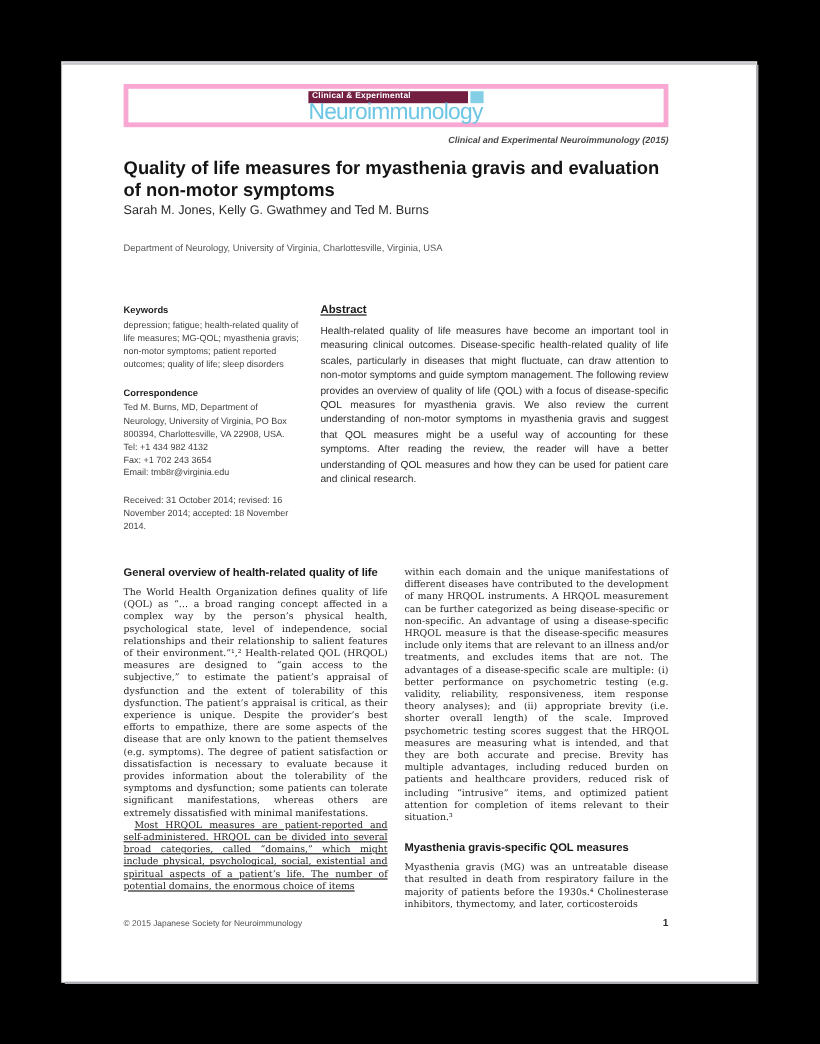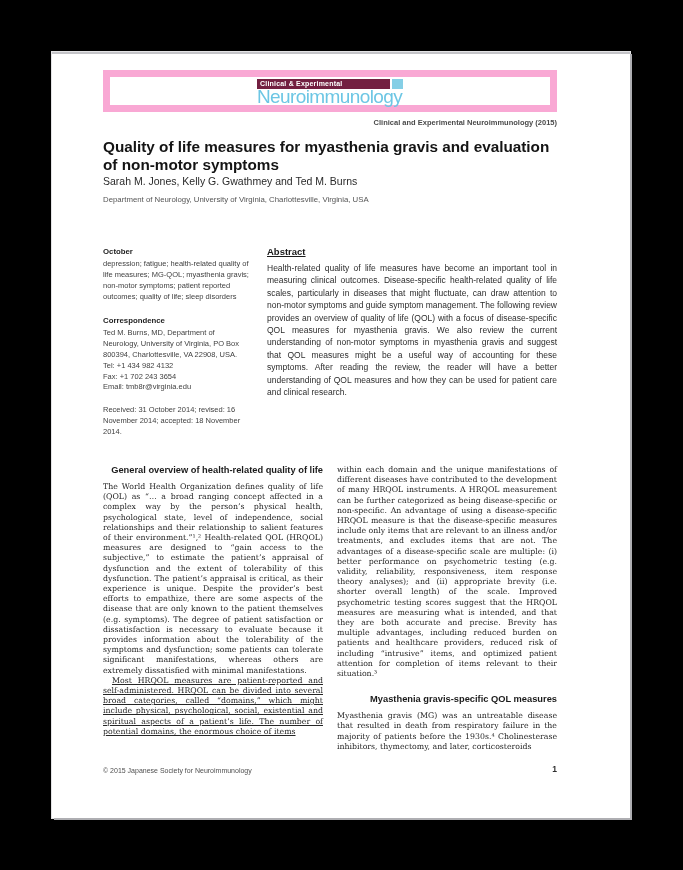--- a/index.html
+++ b/index.html
@@ -10,57 +10,57 @@
   .page{
     position:absolute;left:52px;top:52px;width:578px;height:764px;
     background:#fff;overflow:hidden;
     border-top:2px solid #c4c4c8;
     box-shadow:2px 2px 0 #aeaeb2, 0 0 0 1px #e3e3e5;
   }
   .content{position:absolute;left:51px;top:16px;width:454px;}
 
   
   .jbox{
-    border:7px solid #f9a8d4;height:28px;display:flex;justify-content:center;
+    border:4px solid #f9a8d4;height:28px;display:flex;justify-content:center;
     align-items:flex-start;background:#fff;
   }
   .logo{width:146px;margin-top:2px;}
   .logo-strip{display:flex;height:10px;}
   .logo-strip-label{
     flex:1;background:#731f41;color:#fff;font-size:7px;font-weight:bold;
     line-height:10px;padding-left:3px;letter-spacing:0.2px;white-space:nowrap;overflow:hidden;
   }
   .logo-square{width:11px;margin-left:2px;background:#85cfe6;}
   .logo-main{
     color:#6cc6e4;font-size:19px;line-height:16px;letter-spacing:-0.6px;
     font-weight:normal;margin-top:0px;
   }
 
-  .citation{margin-top:5px;text-align:right;font-size:7.5px;font-weight:bold;color:#4a4a4a;line-height:1.55;}
+  .citation{margin-top:5px;text-align:right;font-size:7.5px;font-weight:bold;color:#4a4a4a;line-height:1.55;font-style:italic;}
 
   .kicker{margin-top:7px;font-size:9px;font-weight:bold;letter-spacing:1.8px;color:#3c3c3c;}
   .title{margin-top:9px;max-width:450px;font-size:15.3px;font-weight:bold;color:#141414;line-height:1.22;}
   .authors{font-size:10.5px;color:#2a2a2a;}
-  .affiliation{margin-top:8px;font-size:7.8px;color:#555;}
+  .affiliation{margin-top:21px;font-size:7.8px;color:#555;}
 
   
   .abstract-row{display:flex;margin-top:42px;}
   .sidebar{width:148px;margin-right:16px;flex-shrink:0;font-size:7.5px;line-height:1.45;color:#3f3f3f;}
   .sb-heading{font-size:7.8px;font-weight:bold;color:#1e1e1e;margin:0 0 2px 0;}
   .sb-block{margin:0 0 12px 0;}
   .sb-line{margin:0;}
   .abstract{flex:1;}
   .abs-heading{font-size:9.5px;font-weight:bold;color:#1a1a1a;margin:0 0 5px 0;text-decoration:underline;}
   .abs-text{font-size:8.5px;line-height:1.46;text-align:justify;color:#2d2d2d;margin:0;}
 
   
   .body-row{display:flex;margin-top:15px;}
   .col{width:220px;}
   .col-left{margin-right:14px;}
-  .section-heading{font-size:9.3px;font-weight:bold;color:#1b1b1b;margin:0 0 7px 0;text-align:right;}
+  .section-heading{font-size:9.3px;font-weight:bold;color:#1b1b1b;margin:0 0 7px 0;}
   .section-heading.later{margin-top:15px;}
   .body-p{
     font-family:"DejaVu Serif",serif;font-size:7.8px;line-height:1.31;
     text-align:justify;color:#262626;margin:0;
   }
   .body-p.indent{text-indent:9px;text-decoration:underline;}
 
   .footer{
     position:absolute;left:51px;right:73px;bottom:44px;
     display:flex;justify-content:space-between;align-items:flex-end;
@@ -88,21 +88,21 @@
       <div>Clinical and Experimental Neuroimmunology (2015)</div>
     </div>
 
     <div class="title">Quality of life measures for myasthenia gravis and evaluation of non-motor symptoms</div>
     <div class="authors">Sarah M. Jones, Kelly G. Gwathmey and Ted M. Burns</div>
     <div class="affiliation">Department of Neurology, University of Virginia, Charlottesville, Virginia, USA</div>
 
     <div class="abstract-row">
       <div class="sidebar">
         <div class="sb-block">
-          <div class="sb-heading">October</div>
+          <div class="sb-heading">Keywords</div>
           <div class="sb-line">depression; fatigue; health-related quality of life measures; MG-QOL; myasthenia gravis; non-motor symptoms; patient reported outcomes; quality of life; sleep disorders</div>
         </div>
         <div class="sb-block">
           <div class="sb-heading">Correspondence</div>
           <div class="sb-line">Ted M. Burns, MD, Department of Neurology, University of Virginia, PO Box 800394, Charlottesville, VA 22908, USA.</div>
           <div class="sb-line">Tel: +1 434 982 4132</div>
           <div class="sb-line">Fax: +1 702 243 3654</div>
           <div class="sb-line">Email: tmb8r@virginia.edu</div>
         </div>
         <div class="sb-block">

